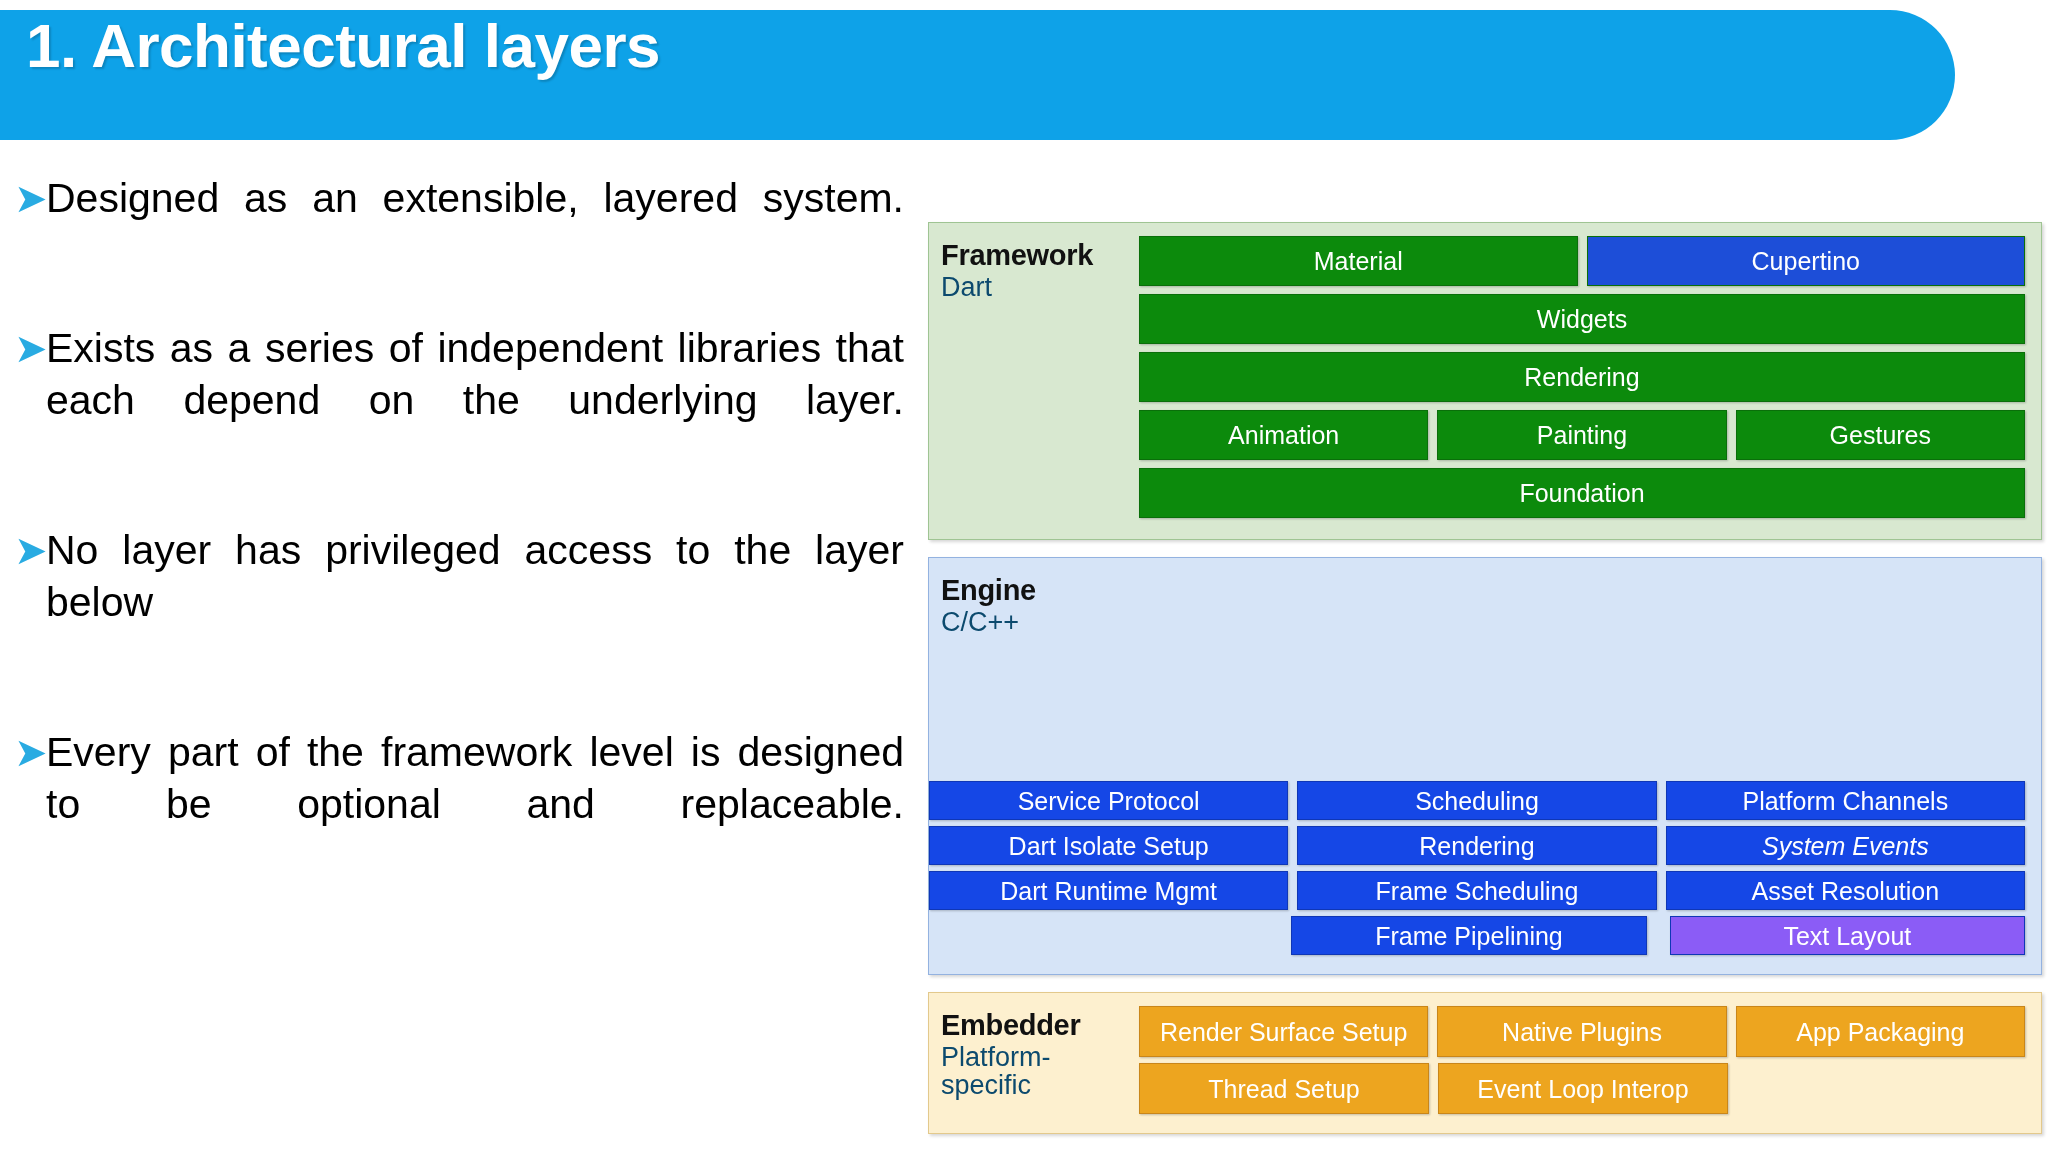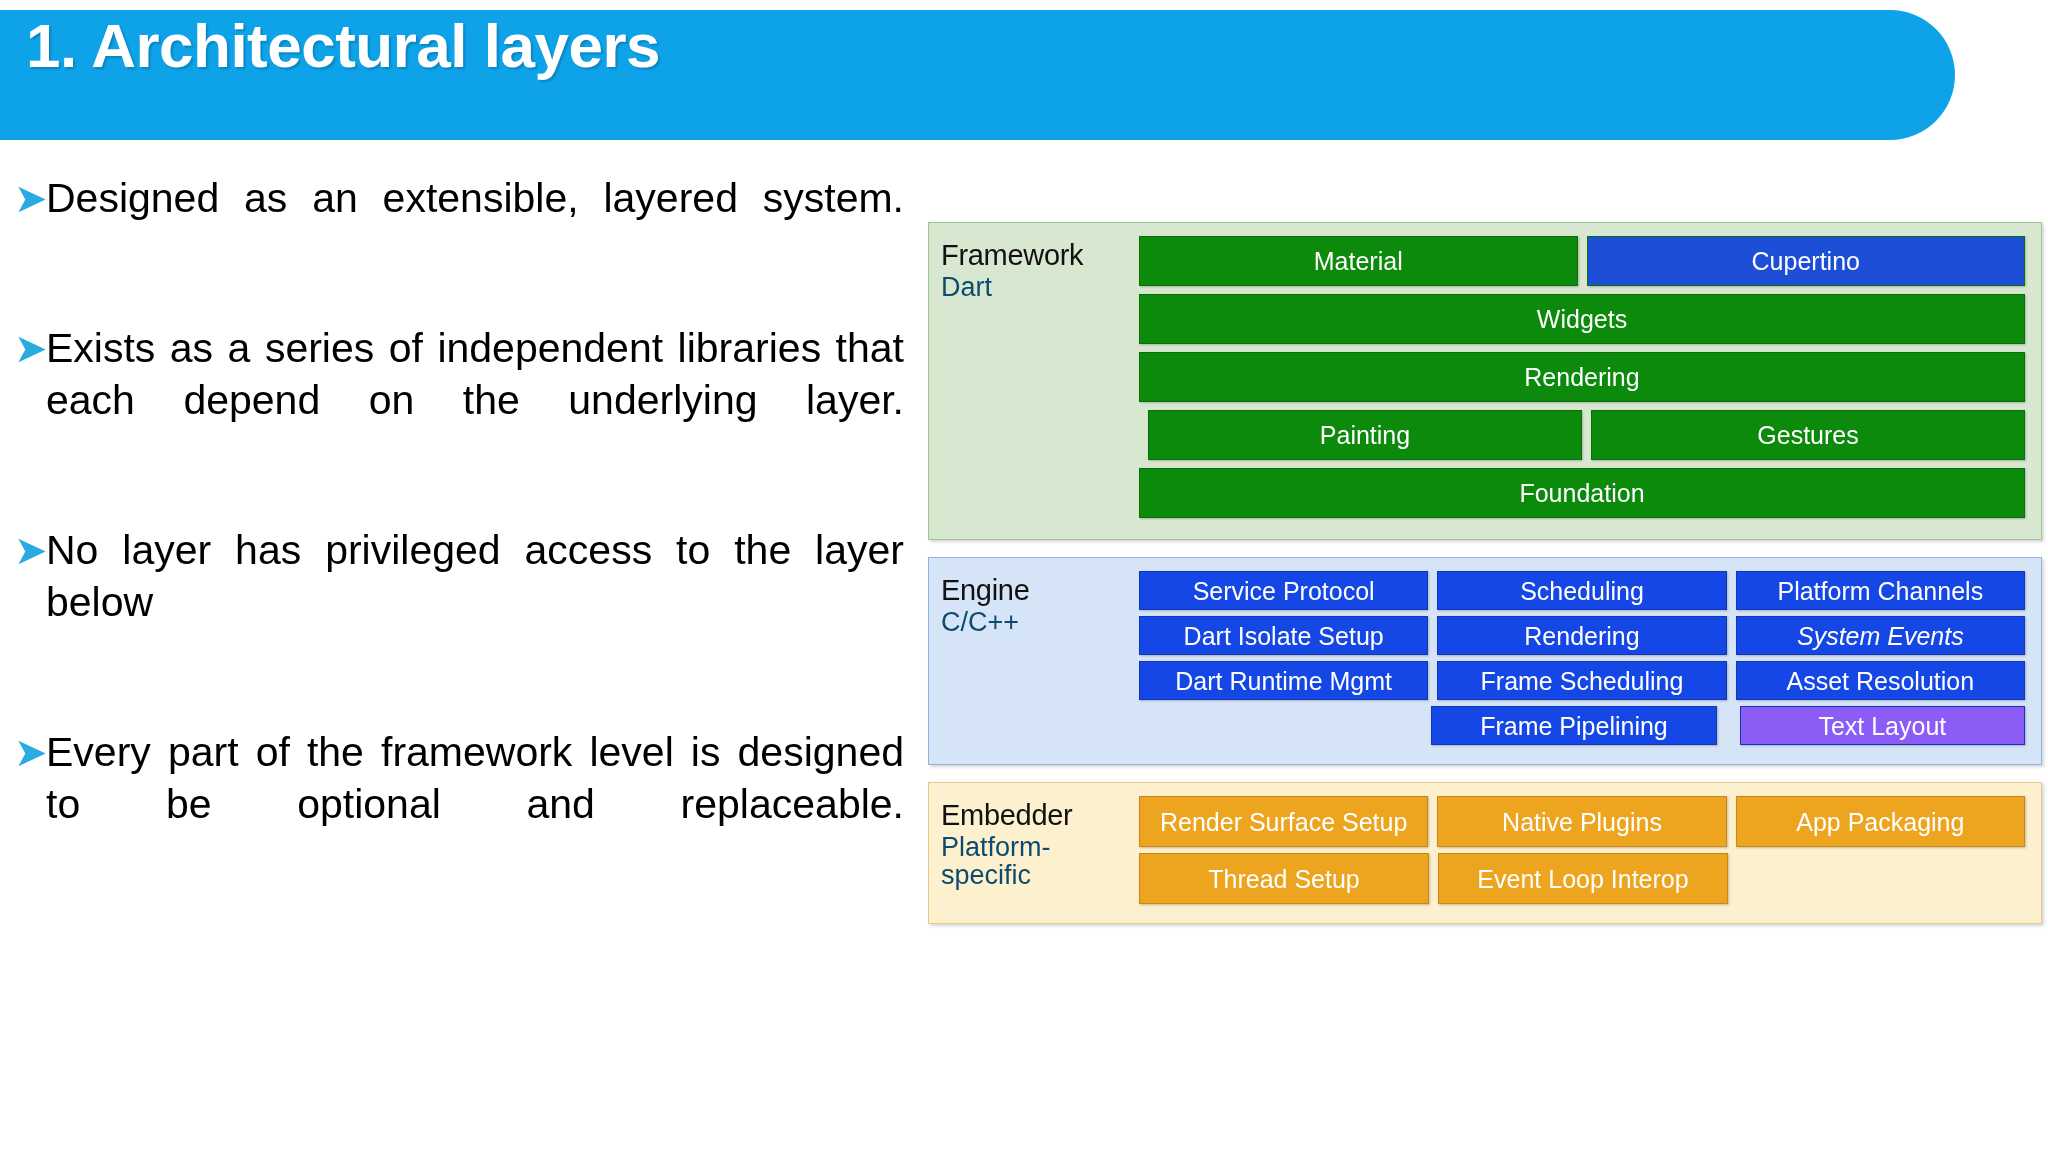--- a/index.html
+++ b/index.html
@@ -86,21 +86,21 @@
     box-shadow: 2px 2px 3px rgba(0,0,0,0.16);
     margin-bottom: 17px;
   }
   .panel-label {
     flex: 0 0 210px;
     padding: 16px 0 0 12px;
     box-sizing: border-box;
   }
   .panel-title {
     font-size: 29px;
-    font-weight: normal;
+    font-weight: bold;
     color: #111111;
     line-height: 32px;
     letter-spacing: -0.3px;
   }
   .panel-sub {
     font-size: 27px;
     color: #0c4a6e;
     line-height: 28px;
     margin-top: 2px;
   }
@@ -143,20 +143,21 @@
     background: #0c8a0c;
     border-color: #0a6f0a;
     height: 50px;
   }
   #panel-framework .row { margin-bottom: 8px; }
 
   
   #panel-engine {
     background: #d6e4f7;
     border: 1px solid #93b2e0;
+    flex-direction: column;
   }
   #panel-engine .cell {
     background: #1547e6;
     border-color: #0f37b6;
     height: 39px;
   }
   #panel-engine .row { margin-bottom: 6px; }
 
   
   #panel-embedder {
@@ -207,20 +208,21 @@
           <div class="cell" style="flex: 1 1 0px; background: rgb(12, 138, 12); border-color: rgb(10, 111, 10);">Material</div>
           <div class="cell" style="flex: 1 1 0px; margin-left: 9px; background: #1d4ed8; border-color: rgb(10, 111, 10);">Cupertino</div>
         </div>
         <div class="row">
           <div class="cell" style="flex: 1 1 0px; background: rgb(12, 138, 12); border-color: rgb(10, 111, 10);">Widgets</div>
         </div>
         <div class="row">
           <div class="cell" style="flex: 1 1 0px; background: rgb(12, 138, 12); border-color: rgb(10, 111, 10);">Rendering</div>
         </div>
         <div class="row">
+          <div class="cell" style="flex: 1 1 0px; background: rgb(12, 138, 12); border-color: rgb(10, 111, 10);">Animation</div>
           <div class="cell" style="flex: 1 1 0px; margin-left: 9px; background: rgb(12, 138, 12); border-color: rgb(10, 111, 10);">Painting</div>
           <div class="cell" style="flex: 1 1 0px; margin-left: 9px; background: rgb(12, 138, 12); border-color: rgb(10, 111, 10);">Gestures</div>
         </div>
         <div class="row">
           <div class="cell" style="flex: 1 1 0px; background: rgb(12, 138, 12); border-color: rgb(10, 111, 10);">Foundation</div>
         </div>
       </div>
     </div>
     <div class="layer-panel" id="panel-engine" style="background: rgb(214, 228, 247); border: 1px solid rgb(147, 178, 224);">
       <div class="panel-label">

